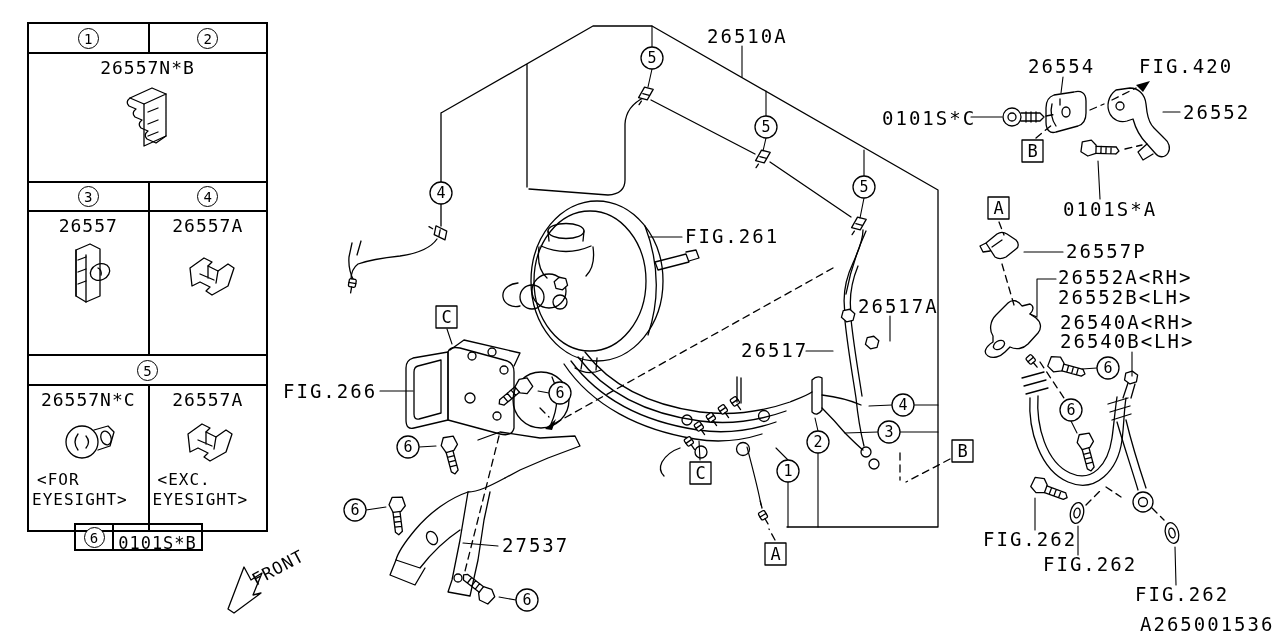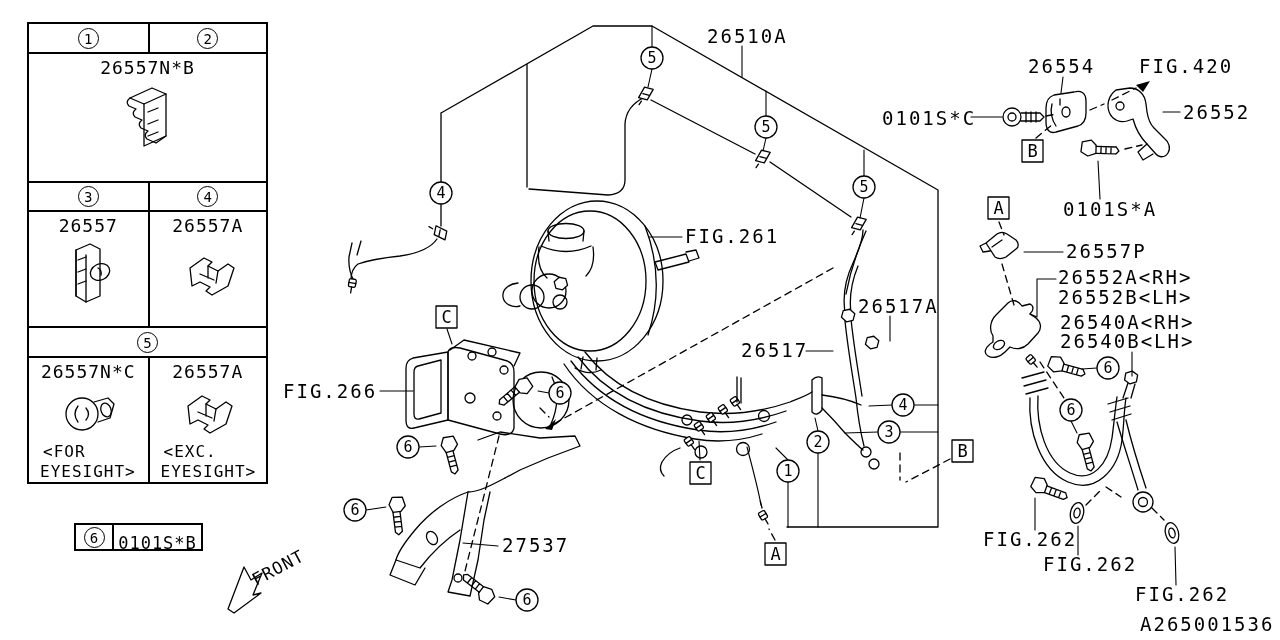--- a/index.html
+++ b/index.html
@@ -15,26 +15,26 @@
   .tcell + .tcell{border-left:2px solid #000;}
   .bb{border-bottom:2px solid #000;}
   .hrow{height:30px;display:flex;align-items:center;}
   .h2row{height:29px;display:flex;align-items:center;}
   .h3row{height:28px;display:flex;align-items:center;justify-content:center;border-bottom:2px solid #000;}
   .circ{display:inline-block;width:21px;height:21px;border:1.5px solid #000;border-radius:50%;
         line-height:21px;font-size:14px;text-align:center;box-sizing:border-box;background:#fff;}
   .hrow .tcell,.h2row .tcell{height:100%;display:flex;align-items:center;justify-content:center;}
   .pnum{font-size:18px;letter-spacing:1px;padding-top:3px;white-space:nowrap;}
   .c1row{height:129px;}
-  .c2row{height:116px;}
-  .c3row{height:124px;border-radius:20px;}
+  .c2row{height:144px;}
+  .c3row{height:144px;border-radius:20px;}
   .icn{display:block;margin:2px auto 0 auto;}
   .note{font-size:16px;letter-spacing:1px;text-align:left;line-height:20px;white-space:nowrap;}
-  .note .n2{margin-left:11px;}
-  .note .n1{margin-left:14px;}
+  .note .n2{margin-left:3px;}
+  .note .n1{margin-left:8px;}
   
   .hwbox{position:absolute;left:74px;top:523px;width:129px;height:28px;border:2px solid #000;
          box-sizing:border-box;display:flex;align-items:center;}
   .hwnum{width:38px;height:100%;border-right:2px solid #000;display:flex;align-items:center;justify-content:center;box-sizing:border-box;}
   .hwpart{flex:1;text-align:center;font-size:17px;letter-spacing:1px;padding-top:11px;}
   
   svg.canvas{position:absolute;left:0;top:0;}
   svg .st{stroke:#000;fill:none;stroke-width:1.3;stroke-linecap:round;stroke-linejoin:round;}
   svg .thin{stroke-width:1.1;}
   svg .dash{stroke-dasharray:7 5;}

